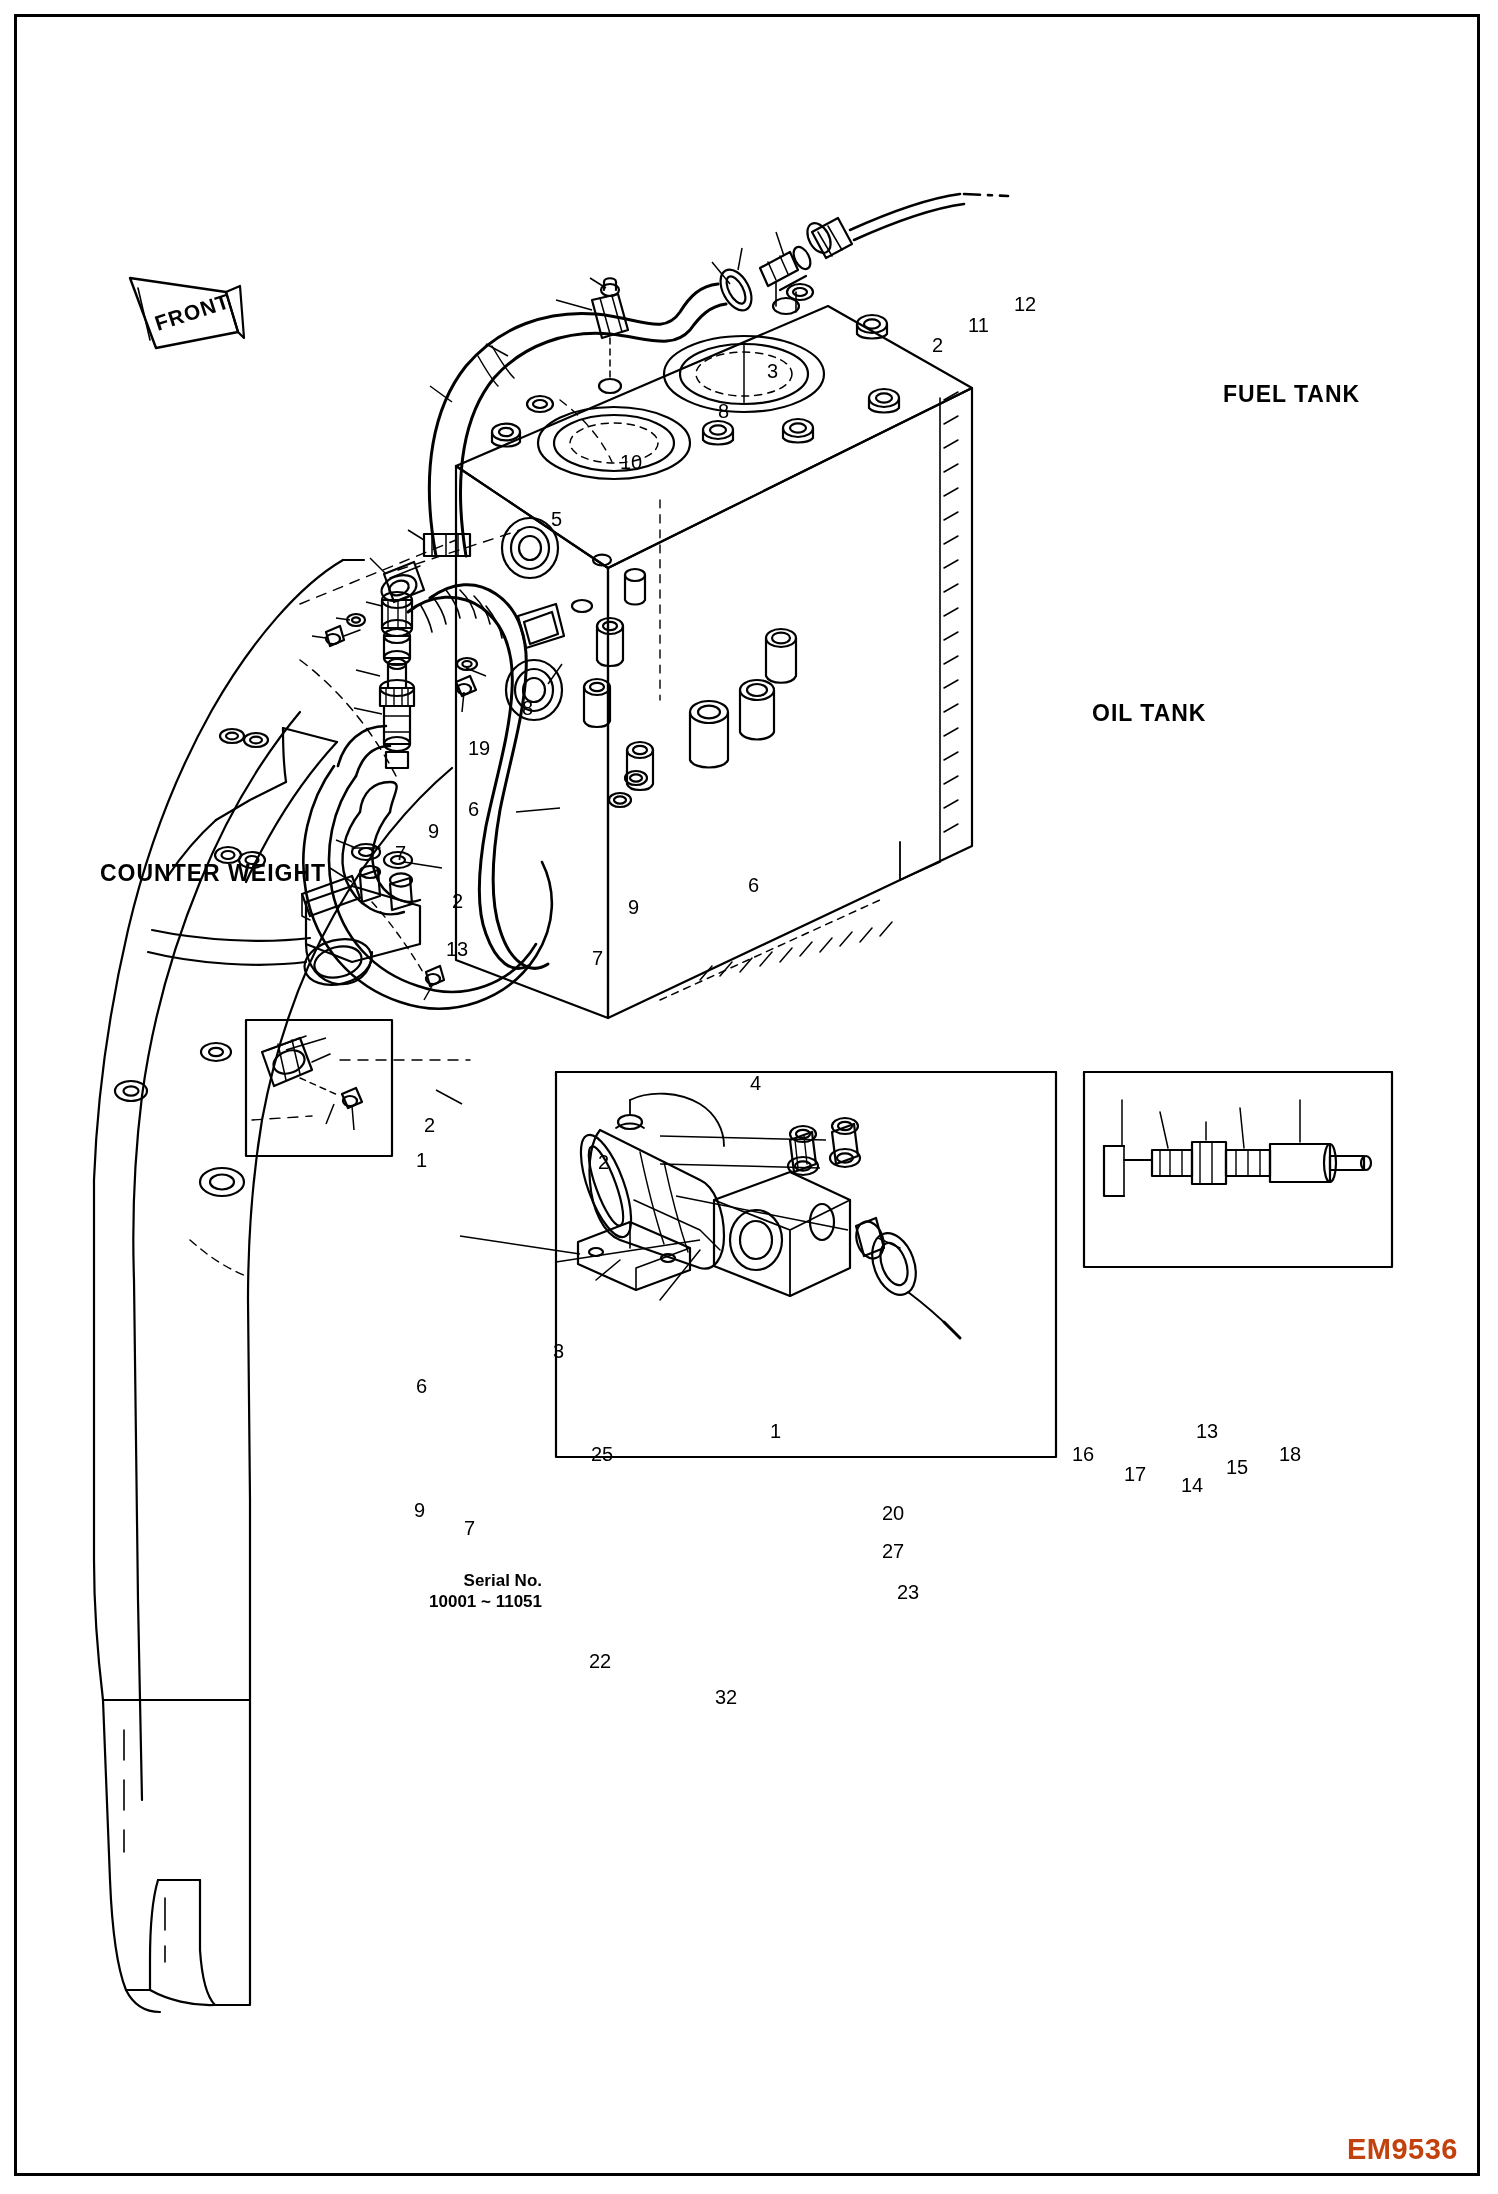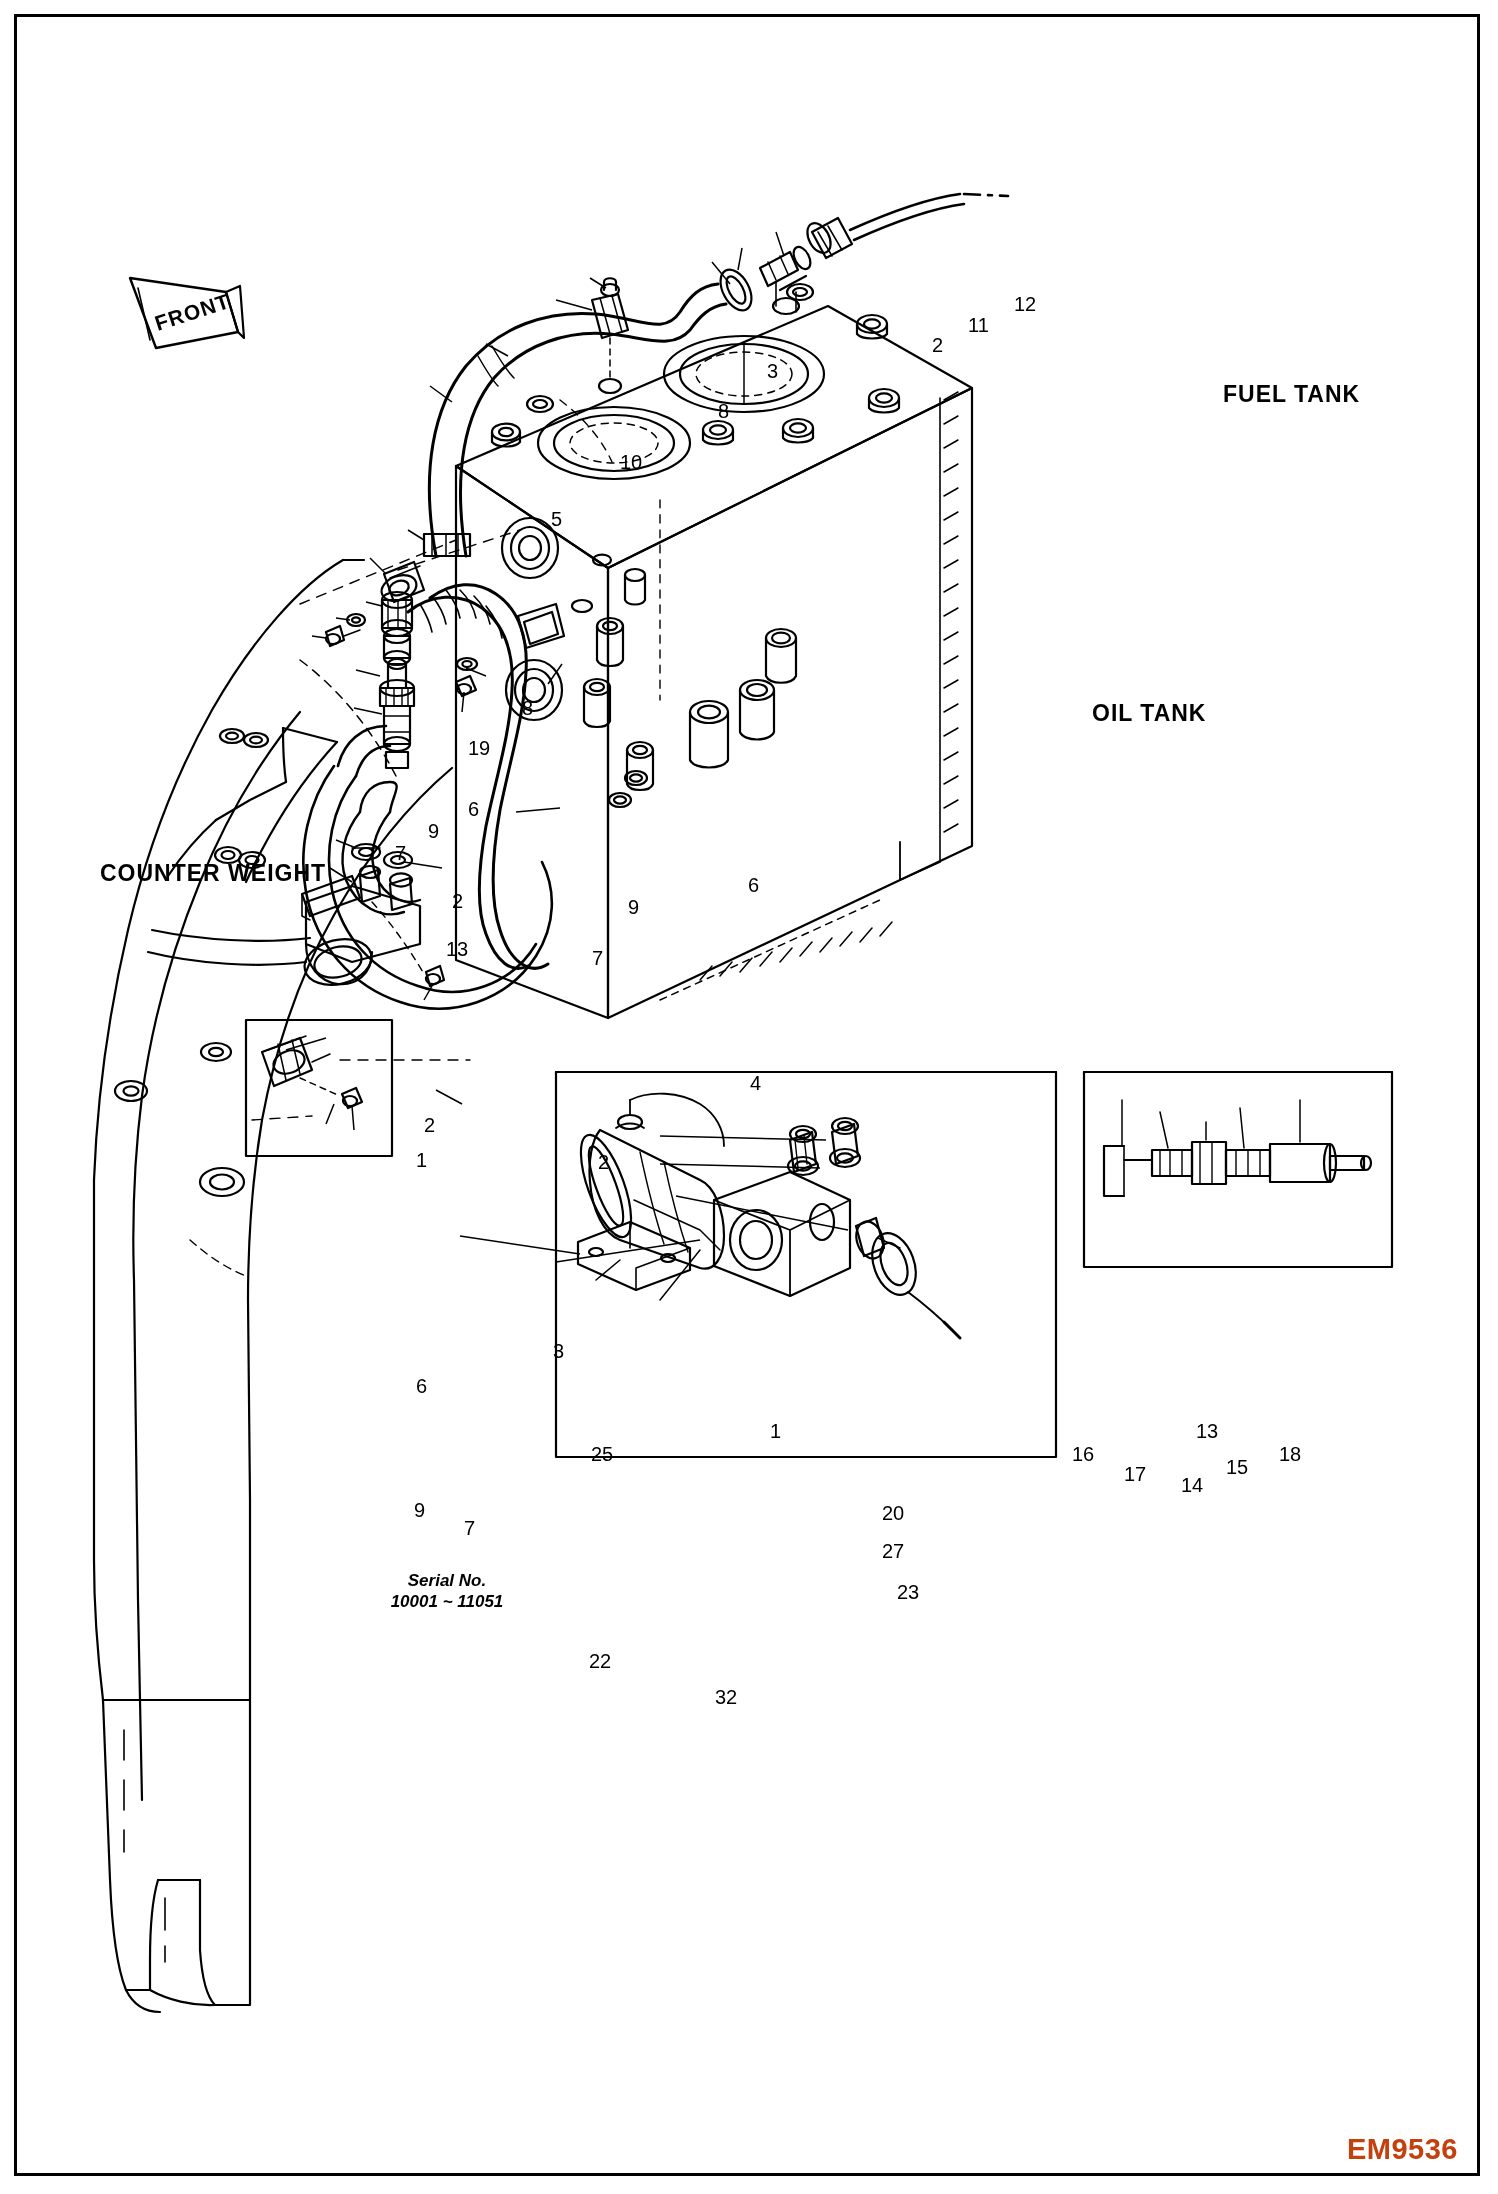--- a/index.html
+++ b/index.html
@@ -50,23 +50,22 @@
     color: #000000;
     white-space: nowrap;
   }
   .serial {
     position: absolute;
     font-family: "Liberation Sans", sans-serif;
     font-weight: bold;
     font-size: 17px;
     line-height: 21px;
     color: #000000;
-    text-align: center;
+    text-align: right;
     white-space: nowrap;
-    font-style: italic;
   }
   #docid {
     position: absolute;
     right: 40px;
     bottom: 28px;
     font-family: "Liberation Sans", sans-serif;
     font-weight: bold;
     font-size: 29px;
     letter-spacing: 0.5px;
     color: #c2410c;

